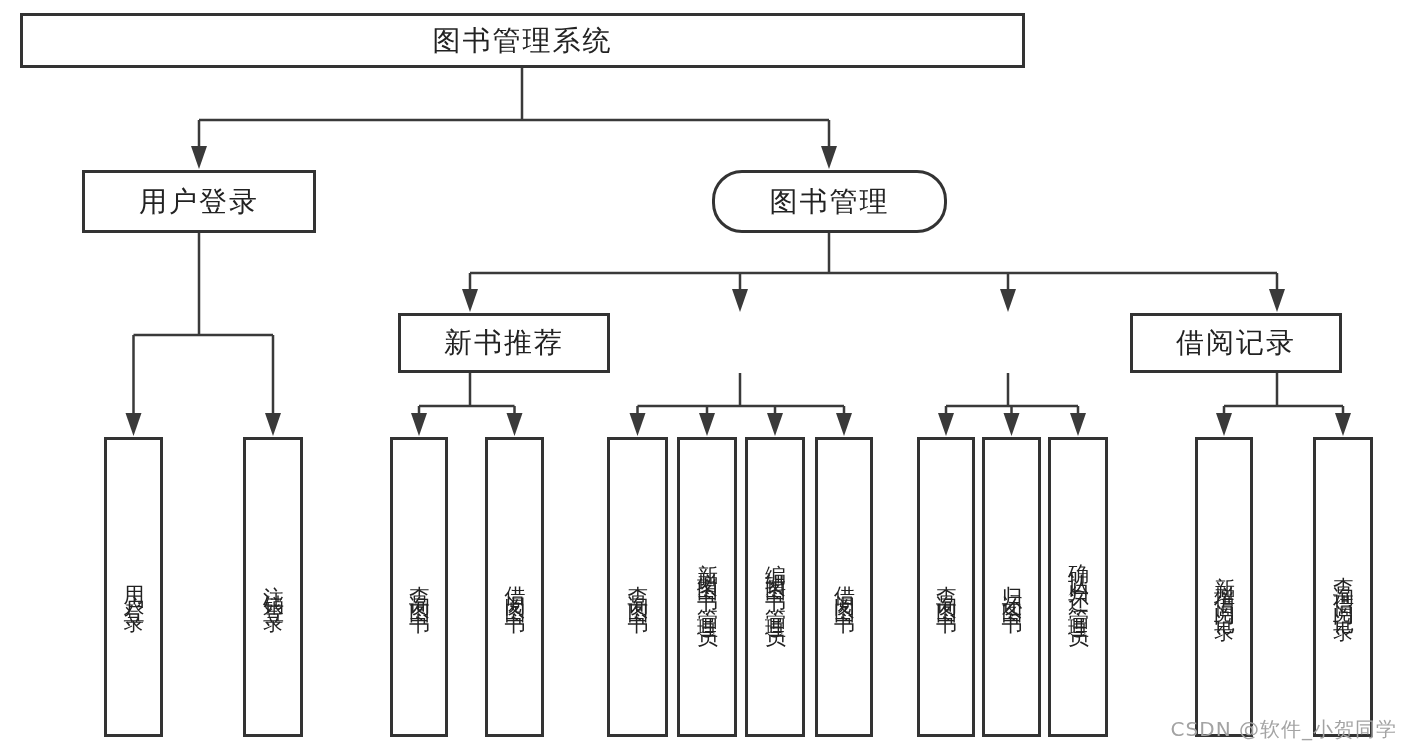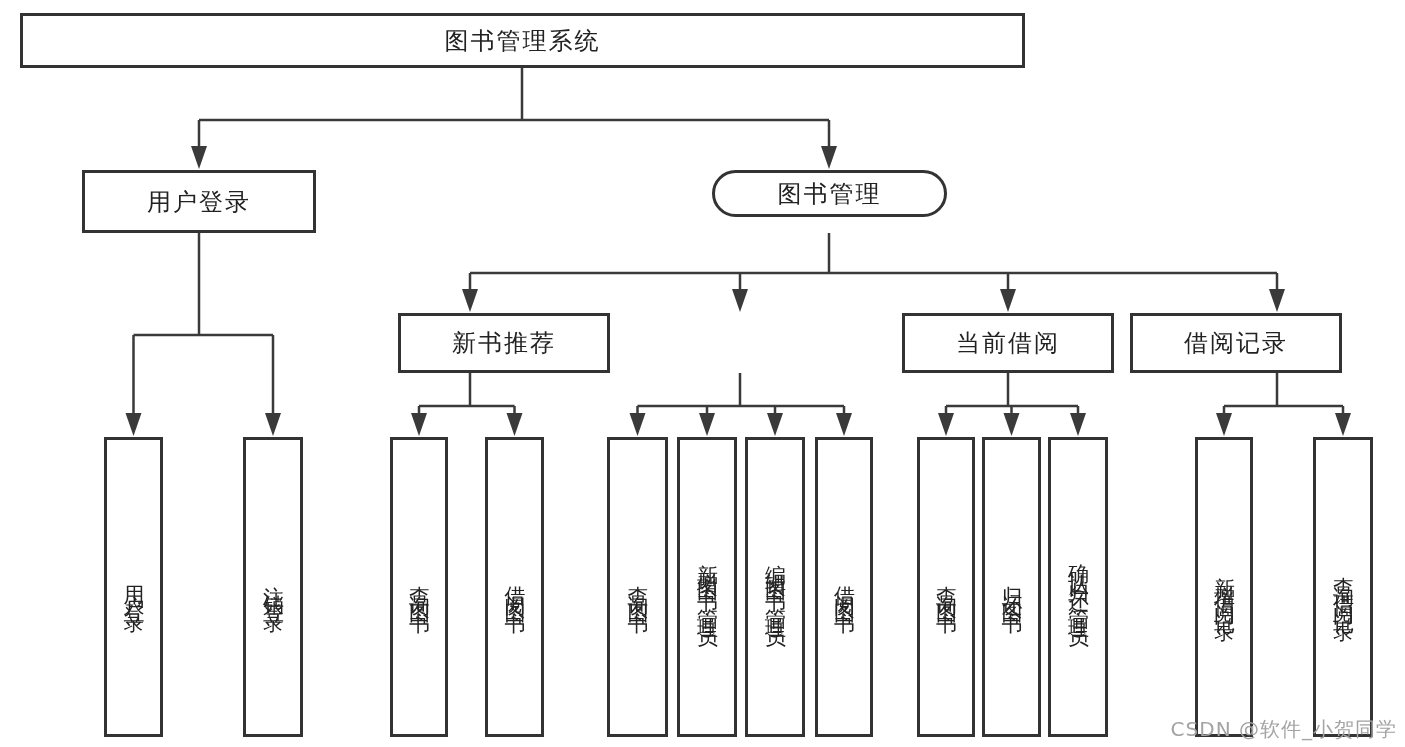--- a/index.html
+++ b/index.html
@@ -27,41 +27,41 @@
     box-sizing: border-box;
     border: 3px solid #333333;
     background: #ffffff;
     display: flex;
     align-items: center;
     justify-content: center;
     color: #222222;
     z-index: 2;
   }
   .hlabel {
-    font-size: 24px;
+    font-size: 28px;
     letter-spacing: 2px;
     white-space: nowrap;
   }
   .vbox {
     top: 437px;
     height: 300px;
   }
   .vlabel {
     writing-mode: vertical-rl;
     text-orientation: mixed;
     font-size: 21px;
     letter-spacing: 9px;
     line-height: 1;
     white-space: nowrap;
   }
   
   .n-root   { left: 20px;  top: 13px;  width: 1005px; height: 55px; }
   
   .n-login  { left: 82px;  top: 170px; width: 234px; height: 63px; }
-  .n-mgmt   { left: 712px; top: 170px; width: 235px; height: 47px; border-radius: 30px; }
+  .n-mgmt   { left: 712px; top: 170px; width: 235px; height: 63px; border-radius: 30px; }
   
   .n-l3     { top: 313px; height: 60px; width: 212px; }
   .n-rec    { left: 364px; margin-left: 34px;  }
   .n-borrow { left: 634px;  }
   .n-cur    { left: 902px;  }
   .n-hist   { left: 1104px; margin-left: 26px; }
   
   .n-g1b1 { left: 104px;  width: 59px; }
   .n-g1b2 { left: 243px;  width: 60px; }
   .n-g2b1 { left: 390px;  width: 58px; }
@@ -141,23 +141,20 @@
   <div class="box n-login">
     <span class="hlabel">用户登录</span>
   </div>
   <div class="box n-mgmt">
     <span class="hlabel">图书管理</span>
   </div>
 
   <div class="box n-l3 n-rec">
     <span class="hlabel">新书推荐</span>
   </div>
-  <div class="box n-l3 n-cur">
-    <span class="hlabel">当前借阅</span>
-  </div>
   <div class="box n-l3 n-hist">
     <span class="hlabel">借阅记录</span>
   </div>
 
   <div class="box vbox n-g1b1">
     <span class="vlabel">用户登录</span>
   </div>
   <div class="box vbox n-g1b2">
     <span class="vlabel">注销登录</span>
   </div>

